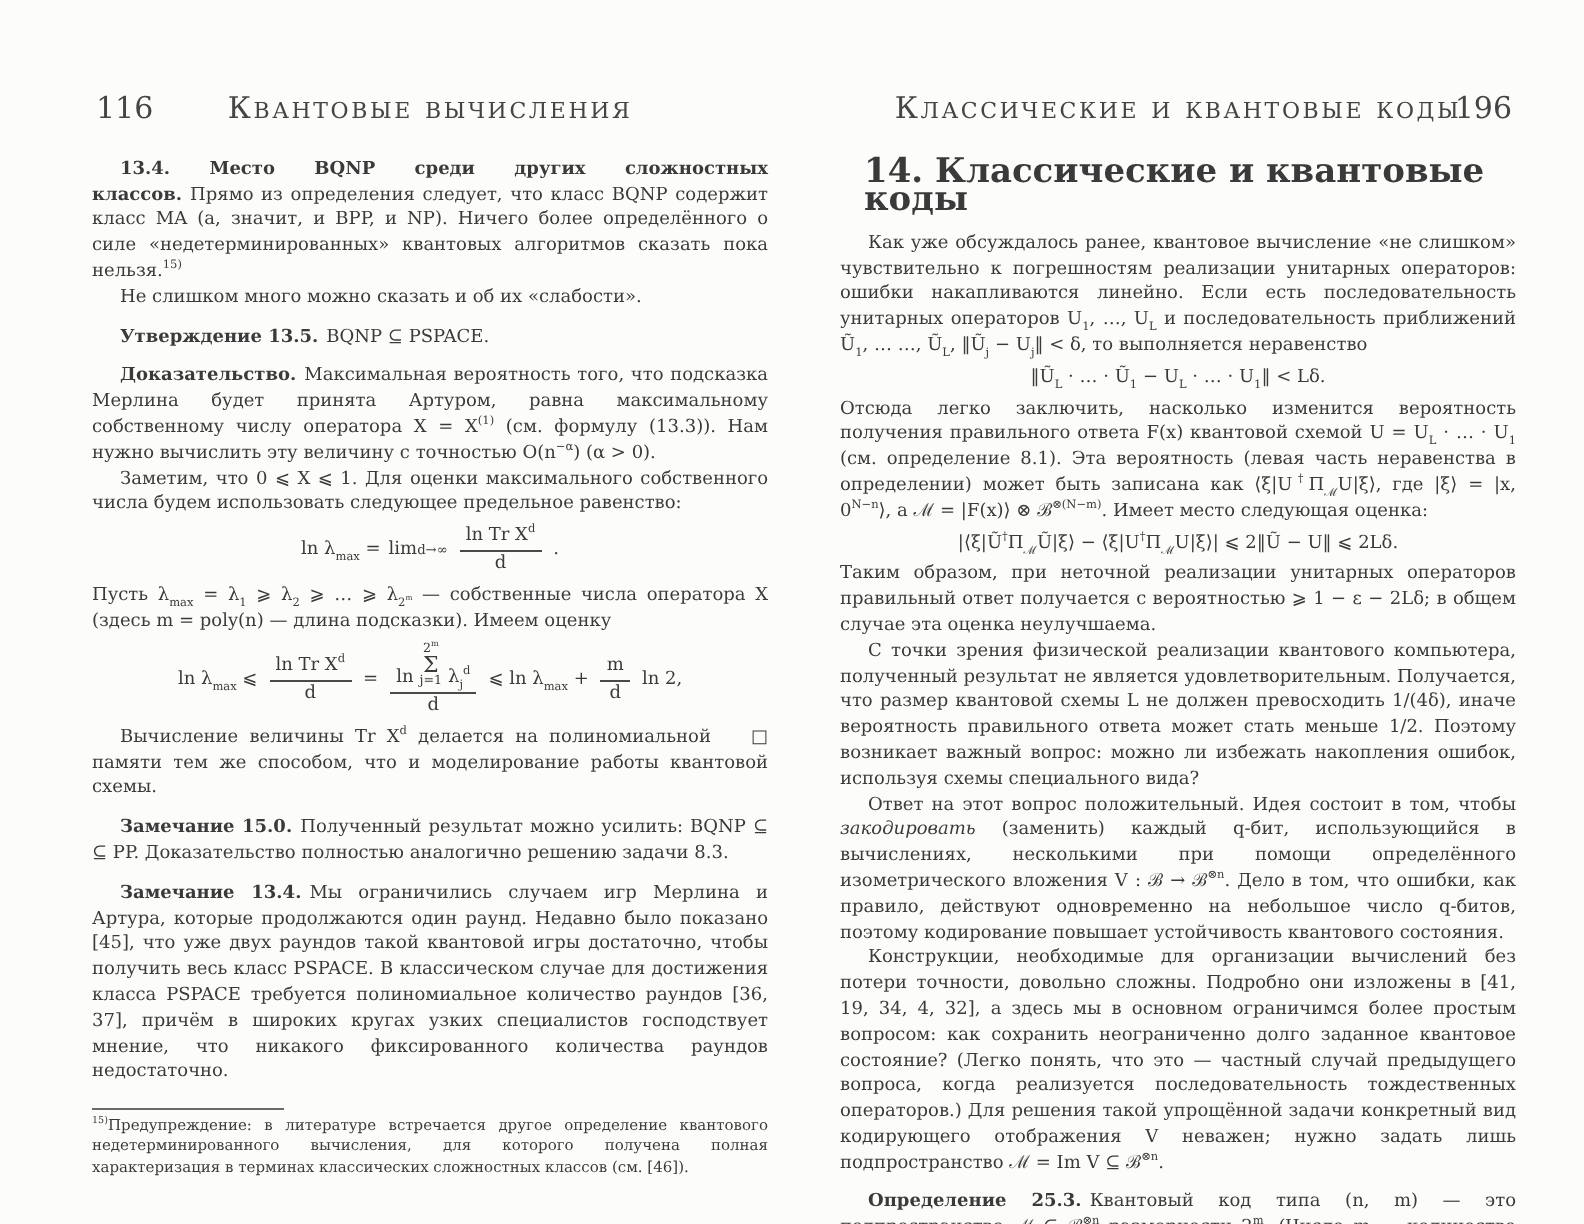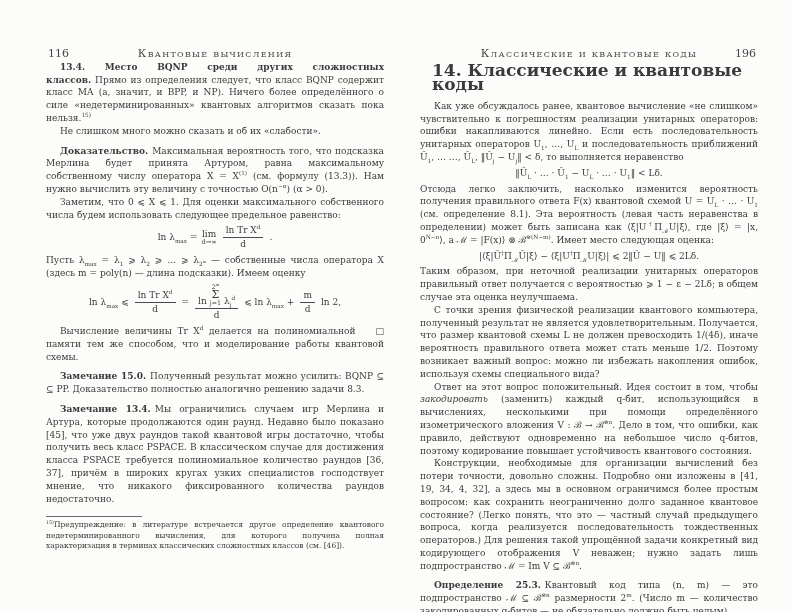--- a/index.html
+++ b/index.html
@@ -6,37 +6,37 @@
   body{
     width:792px;height:612px;overflow:hidden;position:relative;
     background:#fcfcfa;color:#3a3a3a;
     font-family:"DejaVu Serif","Liberation Serif",serif;
     font-size:9px;line-height:12.8px;
   }
   .page{position:absolute;top:48px;width:338px;}
   #page-left{left:46px;}
   #page-right{left:420px;}
   .runhead{position:relative;text-align:center;font-variant:small-caps;
-    letter-spacing:1.3px;font-size:11px;color:#454545;margin-bottom:0;}
+    letter-spacing:1.3px;font-size:15px;color:#454545;margin-bottom:18px;}
   .runhead .pagenum{position:absolute;top:0;font-variant:normal;letter-spacing:0;}
   .pagenum.pl{left:2px;} .pagenum.pr{right:2px;}
   .para{margin:0;text-indent:14px;text-align:justify;hyphens:auto;}
   .blockgap{margin-top:7px;}
   .plabel{font-weight:bold;margin-right:4px;}
   sup{font-size:64%;line-height:0;} sub{font-size:64%;line-height:0;}
   .qed{float:right;margin-left:6px;}
   .formula{display:flex;justify-content:center;align-items:center;gap:4px;
     margin:4px 0 4px 0;text-indent:0;}
   .formula-line{text-align:center;margin:3px 0;text-indent:0;}
   .frac{display:inline-flex;flex-direction:column;align-items:center;
     vertical-align:middle;margin:0 2px;line-height:11px;}
   .frac .num{display:flex;align-items:flex-end;justify-content:center;gap:2px;
     border-bottom:0.8px solid #4a4a4a;padding:0 3px 1px 3px;}
   .frac .den{padding-top:1px;}
-  .limop{display:inline-flex;flex-direction:column;align-items:center;
+  .limop{display:inline-flex;flex-direction:row;align-items:center;
     vertical-align:middle;line-height:9px;justify-content:flex-end;}
   .limop .opsub{font-size:6.6px;line-height:7px;}
   .bigop{display:inline-flex;flex-direction:column;align-items:center;
     line-height:6.5px;font-size:6.3px;margin:0 1px;}
   .bigop .bigsym{font-size:11px;line-height:10px;}
   .sec-title{font-weight:bold;font-size:17px;margin:2px 0 9px 12px;line-height:14px;}
   .fnrule{width:96px;border:none;border-top:0.8px solid #6a6a6a;margin:11px 0 3px 0;}
   .footnote{font-size:7.5px;line-height:10.2px;text-align:justify;margin:0;}
 </style>
 </head>
@@ -48,20 +48,23 @@
     <span>Квантовые вычисления</span>
   </div>
 
   <p class="para">
     <b class="plabel">13.4. Место BQNP среди других сложностных классов.</b><span>Прямо из определения следует, что класс BQNP содержит класс MA (а, значит, и BPP, и NP). Ничего более определённого о силе «недетерминированных» квантовых алгоритмов сказать пока нельзя.<sup>15)</sup></span>
   </p>
   <p class="para">
     <span>Не слишком много можно сказать и об их «слабости».</span>
   </p>
 
+  <p class="para blockgap">
+    <b class="plabel">Утверждение 13.5.</b><span>BQNP ⊆ PSPACE.</span>
+  </p>
 
   <p class="para blockgap">
     <b class="plabel">Доказательство.</b><span>Максимальная вероятность того, что подсказка Мерлина будет принята Артуром, равна максимальному собственному числу оператора X = X<sup>(1)</sup> (см. формулу (13.3)). Нам нужно вычислить эту величину с точностью O(n<sup>−α</sup>) (α &gt; 0).</span>
   </p>
   <p class="para">
     <span>Заметим, что 0 ⩽ X ⩽ 1. Для оценки максимального собственного числа будем использовать следующее предельное равенство:</span>
   </p>
 
   <div class="formula">
     <span>ln λ<sub>max</sub> =</span>

